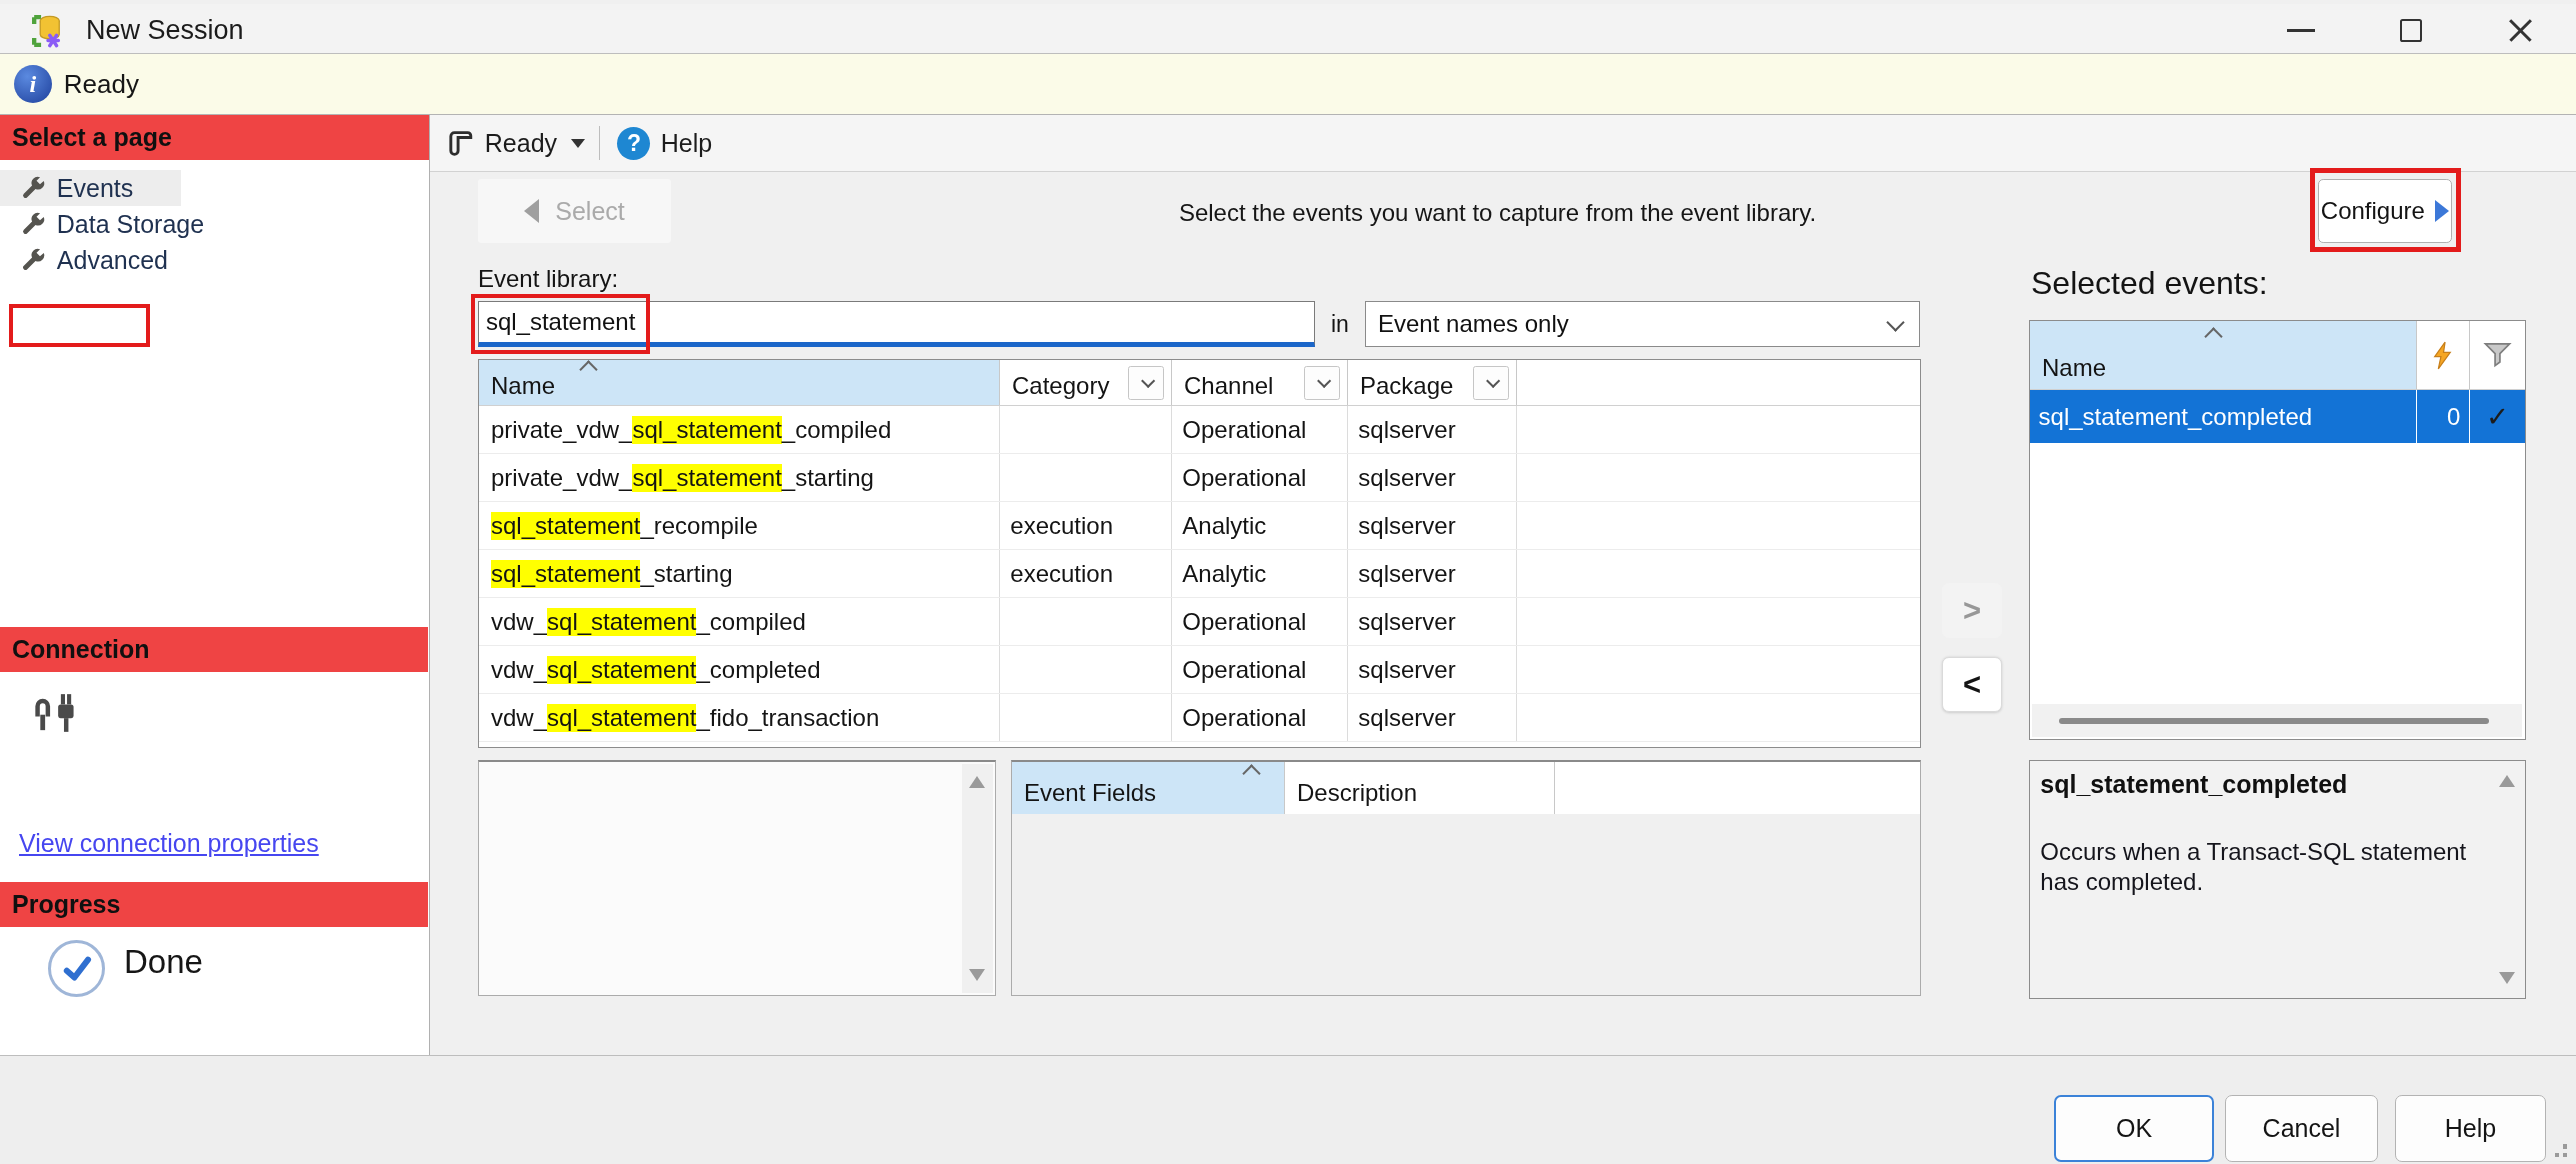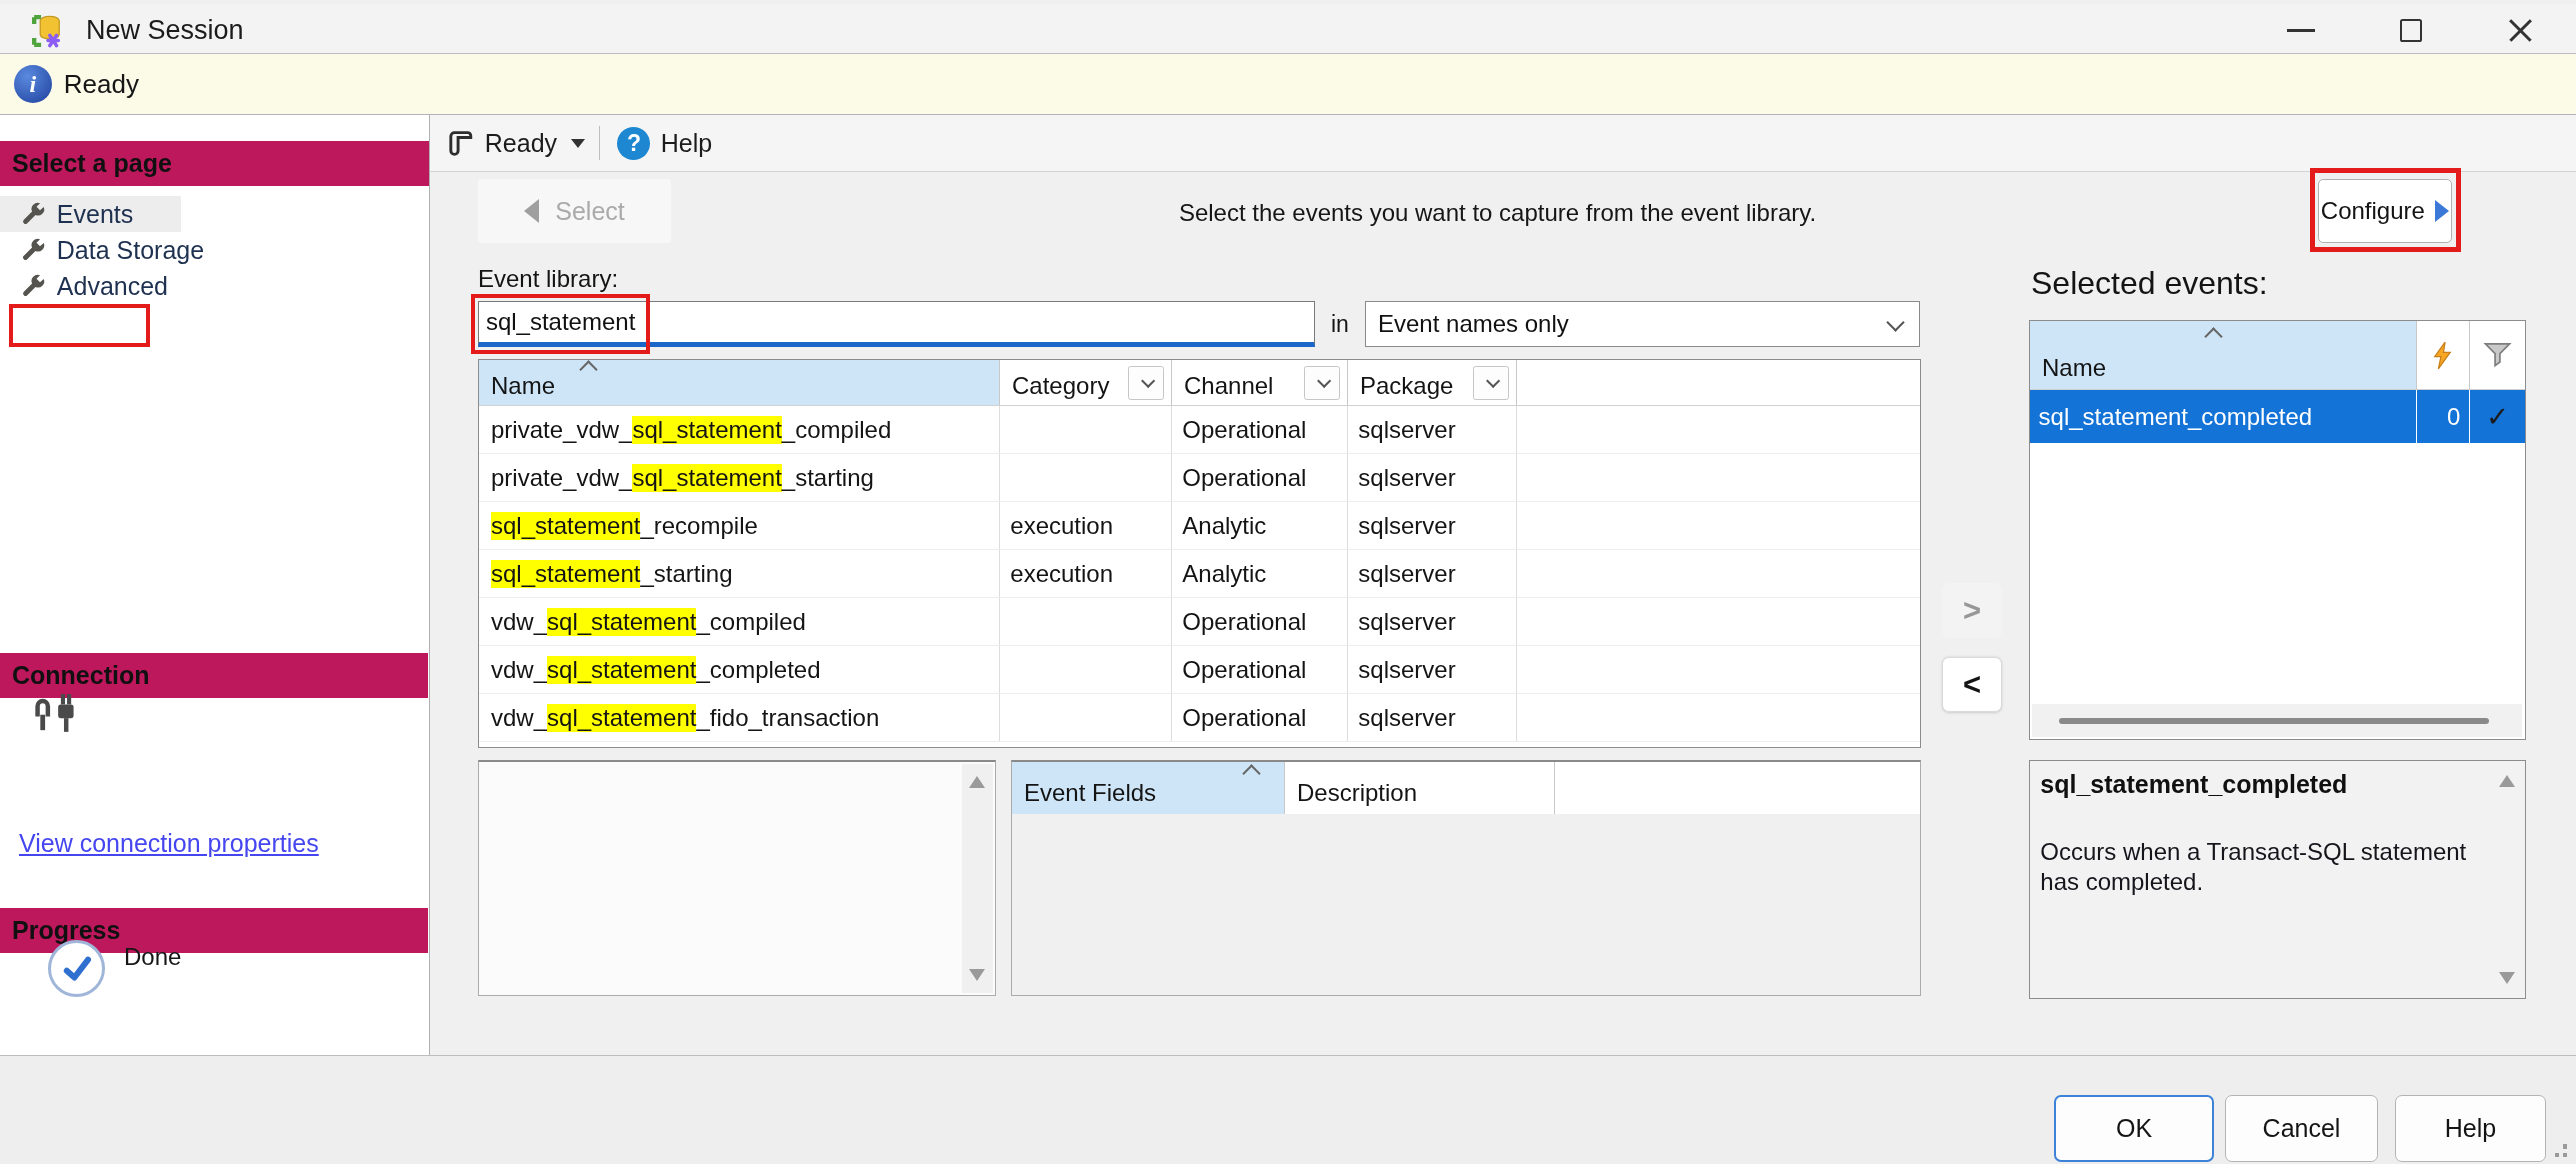--- a/index.html
+++ b/index.html
@@ -19,32 +19,32 @@
   .glyph-close::before { transform:rotate(45deg); }
   .glyph-close::after { transform:rotate(-45deg); }
 
   
   .statusbar { position:absolute; left:0; top:53px; width:2576px; height:62px; background:#fbfbe8; border-top:1.7px solid #bdbdbd; border-bottom:1.7px solid #b3b3b3; display:flex; align-items:center; }
   .info-icon { margin-left:13.8px; width:38px; height:38px; border-radius:50%; background:radial-gradient(circle at 35% 30%,#5b8ae0,#1d3f9b); color:#fff; font-weight:bold; font-size:24px; display:flex; align-items:center; justify-content:center; font-family:"Liberation Serif",serif; font-style:italic; }
   .status-text { margin-left:12px; font-size:26px; color:#161616; }
 
   
   .sidebar { position:absolute; left:0; top:115px; width:430px; height:940px; background:#ffffff; border-right:1.7px solid #b0b0b0; }
-  .side-header { height:45px; background:#be185d; display:flex; align-items:center; padding-left:12px; font-size:25px; font-weight:bold; color:#101010;margin-top:26px; }
+  .side-header { height:45px; background:#ef4444; display:flex; align-items:center; padding-left:12px; font-size:25px; font-weight:bold; color:#101010; }
   .nav { padding-top:10.3px; }
   .nav-item { display:flex; align-items:center; gap:10.3px; height:36px; padding-left:19px; font-size:25px; color:#1f3150; cursor:default; }
   .nav-item.active { background:#ededed; width:181px; }
   .wrench { width:27.5px; height:27.5px; flex:0 0 27.5px; }
   .conn-header { position:absolute; top:512px; left:0; width:428px; }
   .conn-icon { position:absolute; top:574px; left:29px; width:48px; height:48px; }
   .conn-link { position:absolute; top:714px; left:19px; font-size:25px; color:#4646f0; text-decoration:underline; }
   .prog-header { position:absolute; top:767px; left:0; width:428px; }
   .done-row { position:absolute; top:825px; left:48px; display:flex; align-items:flex-start; gap:19px; }
   .done-circle { width:57px; height:57px; border-radius:50%; background:#fff; border:3.4px solid #9fb6d8; display:flex; align-items:center; justify-content:center; }
-  .done-text { font-size:24px; color:#161616; margin-top:3.4px; }
+  .done-text { font-size:33px; color:#161616; margin-top:3.4px; }
 
   
   .main { position:absolute; left:430px; top:115px; width:2146px; height:940px; background:#f0f0f0; }
   .toolbar { position:absolute; left:0; top:0; width:2146px; height:57px; background:#f5f5f5; border-bottom:1.7px solid #d2d2d2; display:flex; align-items:center; }
   .tb-group { display:flex; align-items:center; gap:10.3px; margin-left:15.5px; }
   .tb-label { font-size:25px; color:#1c1c1c; }
   .caret-down { width:0; height:0; border-left:7.7px solid transparent; border-right:7.7px solid transparent; border-top:9.5px solid #333; margin-left:3.4px; }
   .tb-sep { width:1.7px; height:34px; background:#bdbdbd; margin:0 13.8px; }
   .help-icon { width:33px; height:33px; border-radius:50%; background:#1e87d2; color:#fff; font-weight:bold; font-size:23px; display:flex; align-items:center; justify-content:center; }
 

